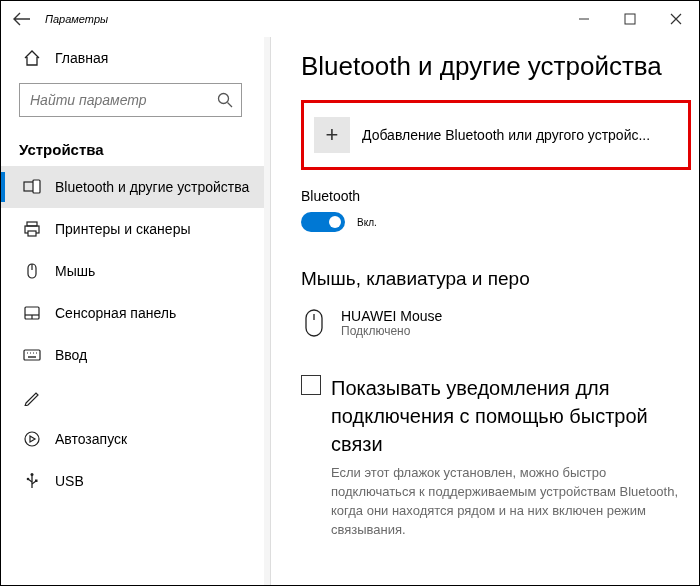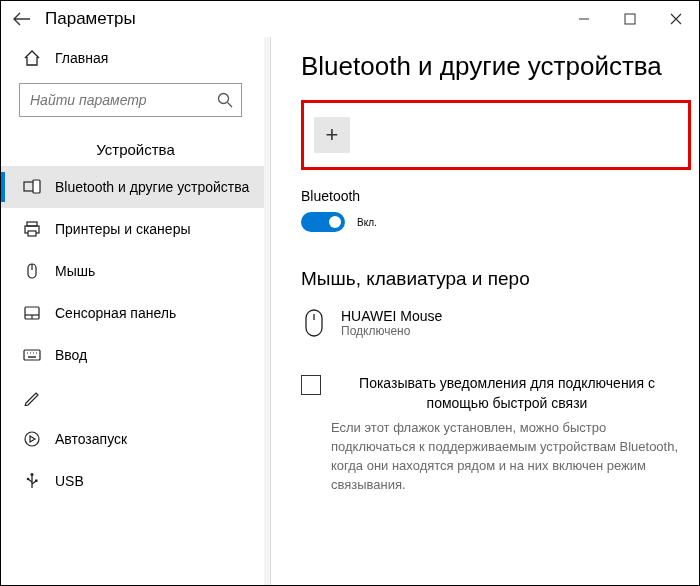--- a/index.html
+++ b/index.html
@@ -16,21 +16,21 @@
   }
   .titlebar {
     height: 36px;
     display: flex;
     align-items: center;
     justify-content: space-between;
     padding: 0 0 0 12px;
   }
   .titlebar-left { display: flex; align-items: center; gap: 14px; }
   .back-arrow { font-size: 18px; color: #333; cursor: pointer; }
-  .title { font-size: 17px; }
+  .title { font-size: 11px; font-style: italic; }
   .winbtns { display: flex; gap: 0; }
   .winbtn { width: 46px; height: 32px; display: flex; align-items: center; justify-content: center; font-size: 14px; color: #333; cursor: pointer; }
   .body { display: flex; height: calc(586px - 36px); }
   .sidebar {
     width: 270px;
     border-right: 1px solid #ddd;
     padding: 0 0 10px 0;
     background: #fff;
     overflow: hidden;
     position: relative;
@@ -66,22 +66,21 @@
     outline: none;
     font-size: 14px;
     font-style: italic;
     color: #666;
     background: transparent;
   }
   .search .sicon { color: #555; font-size: 16px; }
   .section-title {
     padding: 14px 18px 8px 18px;
     font-size: 15px;
-    font-weight: 400;
-    text-align: center;
+    font-weight: 700;
   }
   .nav-item {
     display: flex;
     align-items: center;
     gap: 14px;
     padding: 12px 18px 12px 22px;
     cursor: pointer;
     position: relative;
   }
   .nav-item.selected {
@@ -155,21 +154,21 @@
     display: flex; align-items: flex-end; gap: 14px;
     padding: 6px 0;
     cursor: pointer;
   }
   .device-icon { width: 26px; display:flex; justify-content:center; padding-top:2px;}
   .device-info .name { font-size: 14px; }
   .device-info .status { font-size: 12px; color: #666; }
   .checkbox-block { margin-top: 30px; padding-right: 16px; }
   .cb-row { display: flex; gap: 10px; align-items: flex-start; }
   .cb-box { width: 20px; height: 20px; border: 1.5px solid #333; flex-shrink:0; cursor:pointer; margin-top:1px;}
-  .cb-label { font-size: 14px; line-height: 1.4; text-align: center; }
+  .cb-label { font-size: 20px; line-height: 1.4; }
   .cb-desc { font-size: 13px; color: #6a6a6a; line-height: 1.45; margin: 6px 0 0 30px; }
   svg { display:block; }
 </style>
 </head>
 <body>
 
 <div class="titlebar">
   <div class="titlebar-left">
     <span class="back-arrow">
       <svg width="18" height="14" viewBox="0 0 18 14">
@@ -306,20 +305,21 @@
       </span>
       <span class="lbl">USB</span>
     </div>
   </div>
 
   <div class="main">
     <h1 class="page-title">Bluetooth и другие устройства</h1>
 
     <div class="add-device">
       <div class="plus-box">+</div>
+      <div class="add-text">Добавление Bluetooth или другого устройс...</div>
     </div>
 
     <div class="bt-section">
       <div class="bt-label">Bluetooth</div>
       <div class="toggle-row">
         <div class="toggle"></div>
         <span class="toggle-state">Вкл.</span>
       </div>
     </div>
 

